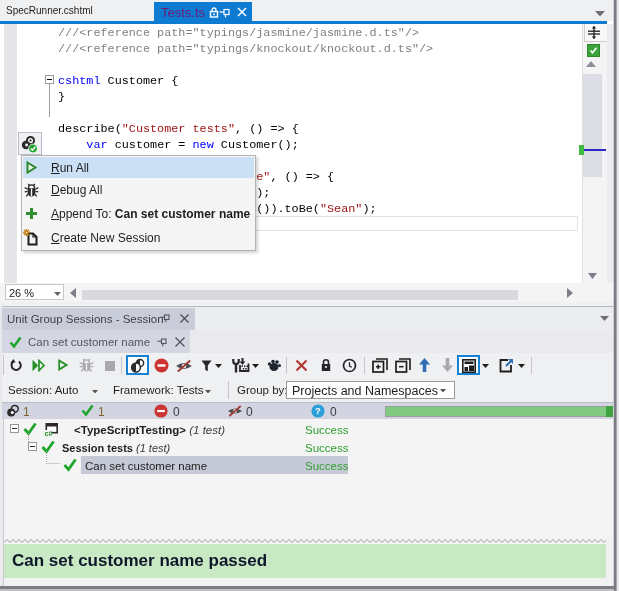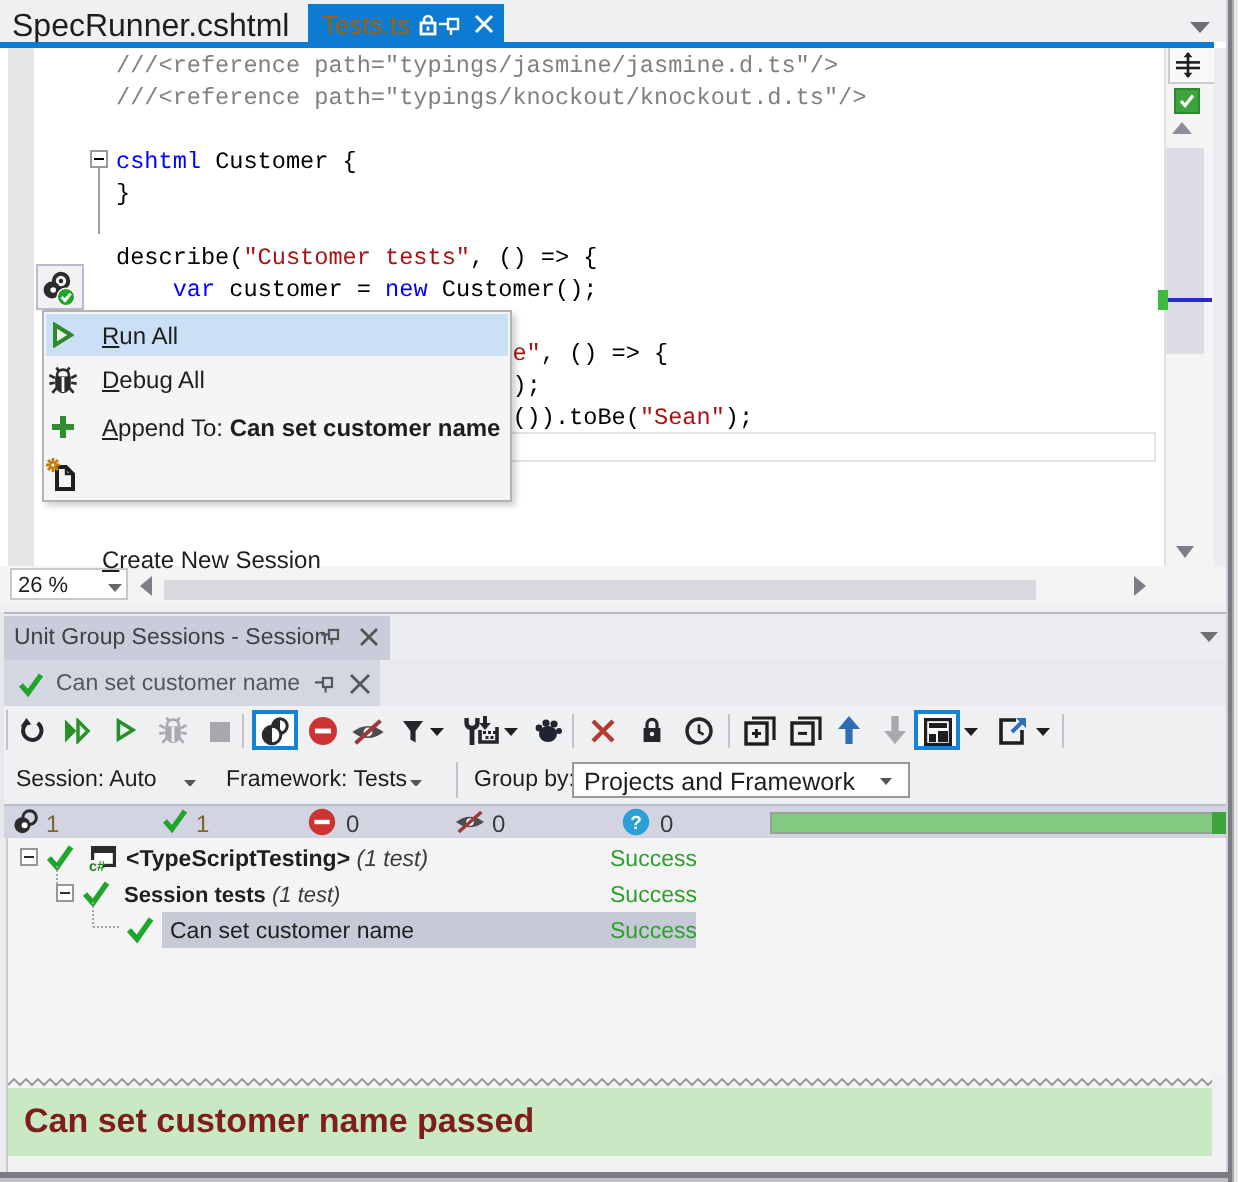--- a/index.html
+++ b/index.html
@@ -11,23 +11,23 @@
 .kw { color:#0000ff; }
 .str { color:#a31515; }
 .cmt { color:#808080; }
 .ui { font-size:12px; color:#1e1e1e; }
 svg { display:block; }
 </style>
 </head>
 <body>
 
 <div class="abs" style="left:0;top:0;width:613px;height:21px;background:#eff0f2;"></div>
-<div class="abs ui" style="left:6px;top:4.5px;font-size:16px;color:#1e1e1e;">SpecRunner.cshtml</div>
+<div class="abs ui" style="left:6px;top:4.5px;font-size:10px;color:#1e1e1e;">SpecRunner.cshtml</div>
 <div class="abs" style="left:154px;top:2px;width:98px;height:20px;background:#0c7bd1;"></div>
-<div class="abs" style="left:161px;top:5px;font-size:13px;color:#a16207;">Tests.ts</div>
+<div class="abs" style="left:161px;top:5px;font-size:13px;color:#701a75;">Tests.ts</div>
 
 <svg class="abs" style="left:209px;top:7px;" width="10" height="11" viewBox="0 0 10 11">
   <rect x="1.5" y="4.5" width="7" height="5.5" fill="none" stroke="#fff" stroke-width="1.4"></rect>
   <path d="M3 5 V3 a2 2 0 0 1 4 0 v2" fill="none" stroke="#fff" stroke-width="1.3"></path>
   <rect x="4.3" y="6.3" width="1.4" height="2" fill="#fff"></rect>
 </svg>
 
 <svg class="abs" style="left:219px;top:7px;" width="12" height="11" viewBox="0 0 12 11">
   <g stroke="#fff" stroke-width="1.2" fill="none">
     <rect x="5" y="2.5" width="5" height="5"></rect>
@@ -166,21 +166,21 @@
   <path d="M10 4.5 L10 8 L13.5 8" fill="none" stroke="#1e1e1e" stroke-width="1.2"></path>
   <g stroke="#c07f10" stroke-width="1.5">
     <line x1="3.5" y1="0" x2="3.5" y2="7"></line>
     <line x1="0" y1="3.5" x2="7" y2="3.5"></line>
     <line x1="1" y1="1" x2="6" y2="6"></line>
     <line x1="6" y1="1" x2="1" y2="6"></line>
   </g>
   <circle cx="3.5" cy="3.5" r="1.6" fill="#c07f10"></circle>
   <circle cx="3.5" cy="3.5" r="0.8" fill="#f5f5f5"></circle>
 </svg>
-<div class="abs ui" style="left:51px;top:230.5px;margin-top:42px;"><span style="text-decoration:underline;">C</span>reate New Session</div>
+<div class="abs ui" style="left:51px;top:230.5px;"><span style="text-decoration:underline;">C</span>reate New Session</div>
 
 <div class="abs" style="left:0;top:302px;width:613px;height:5px;background:#eff0f2;"></div>
 
 <div class="abs" style="left:0;top:306px;width:613px;height:24px;background:#ecedf1;border-top:1px solid #b8b8c0;"></div>
 <div class="abs" style="left:0;top:308px;width:195px;height:22px;background:#c9ccd9;"></div>
 <div class="abs ui" style="left:7px;top:312.5px;font-size:11.5px;color:#3f3f46;">Unit Group Sessions - Session</div>
 <svg class="abs" style="left:160px;top:313px;" width="11" height="10" viewBox="0 0 11 10">
   <g stroke="#555" stroke-width="1.1" fill="none">
     <rect x="4.5" y="2" width="4.5" height="4.5"></rect>
     <line x1="0.5" y1="4.2" x2="4.5" y2="4.2"></line>
@@ -363,21 +363,21 @@
 <svg class="abs" style="left:92px;top:389.5px;" width="6" height="3.5" viewBox="0 0 6 3.5">
     <path d="M0 0 L6 0 L3 3.5 Z" fill="#555"></path>
   </svg>
 <div class="abs ui" style="left:113px;top:383.5px;font-size:11.5px;">Framework: Tests</div>
 <svg class="abs" style="left:205px;top:389.5px;" width="6" height="3.5" viewBox="0 0 6 3.5">
     <path d="M0 0 L6 0 L3 3.5 Z" fill="#555"></path>
   </svg>
 <div class="abs" style="left:228px;top:381px;width:1px;height:18px;background:#c3c3c9;"></div>
 <div class="abs ui" style="left:237px;top:383.5px;font-size:11.5px;">Group by:</div>
 <div class="abs" style="left:286px;top:381px;width:169px;height:18px;background:#fff;border:1px solid #999;"></div>
-<div class="abs ui" style="left:292px;top:383.5px;font-size:12.5px;">Projects and Framework</div>
+<div class="abs ui" style="left:292px;top:383.5px;font-size:12.5px;">Projects and Namespaces</div>
 <svg class="abs" style="left:440px;top:389px;" width="6" height="3.5" viewBox="0 0 6 3.5">
     <path d="M0 0 L6 0 L3 3.5 Z" fill="#555"></path>
   </svg>
 
 <div class="abs" style="left:0;top:402px;width:613px;height:17px;background:#d2d5e1;border-top:1px solid #babdc9;"></div>
 
 <svg class="abs" style="left:6px;top:404px;" width="14" height="14" viewBox="0 0 14 14">
   <circle cx="8.8" cy="4.8" r="3.4" fill="none" stroke="#2b2b2b" stroke-width="1.5"></circle>
   <circle cx="5.2" cy="8.6" r="4" fill="#2b2b2b"></circle>
   <circle cx="6.3" cy="8.6" r="1.5" fill="#fff"></circle>
@@ -418,21 +418,21 @@
 <div class="abs" style="left:12px;top:428px;width:5px;height:1px;background:#2b2b2b;"></div>
 <svg class="abs" style="left:23px;top:422px;" width="14" height="14" viewBox="0 0 14 14">
   <path d="M1.5 7 L5.5 11.5 L12.5 1.5" fill="none" stroke="#1ea52b" stroke-width="2.8"></path>
 </svg>
 <svg class="abs" style="left:44px;top:422px;" width="14" height="15" viewBox="0 0 14 15">
   <rect x="2.3" y="1.8" width="10.9" height="8.9" fill="#fff" stroke="#2b2b2b" stroke-width="1.6"></rect>
   <rect x="2.3" y="1.6" width="10.9" height="2.9" fill="#2b2b2b"></rect>
   <rect x="0.5" y="8" width="7" height="6" fill="#f4f4f5"></rect>
   <text x="0.5" y="13.6" font-family="Liberation Sans" font-size="7.2" font-weight="bold" fill="#1e8a1e">c#</text>
 </svg>
-<div class="abs ui" style="left:63px;top:423.5px;font-size:11.5px;"><b>&lt;TypeScriptTesting&gt;</b> <i style="color:#3a3a3a;">(1 test)</i></div>
+<div class="abs ui" style="left:74px;top:423.5px;font-size:11.5px;"><b>&lt;TypeScriptTesting&gt;</b> <i style="color:#3a3a3a;">(1 test)</i></div>
 <div class="abs ui" style="left:305px;top:423.5px;font-size:11.5px;color:#2f9e2f;">Success</div>
 
 <div class="abs" style="left:28px;top:442px;width:9px;height:9px;border:1px solid #969696;background:#fff;"></div>
 <div class="abs" style="left:30px;top:446px;width:5px;height:1px;background:#2b2b2b;"></div>
 <svg class="abs" style="left:41px;top:440px;" width="14" height="14" viewBox="0 0 14 14">
   <path d="M1.5 7 L5.5 11.5 L12.5 1.5" fill="none" stroke="#1ea52b" stroke-width="2.8"></path>
 </svg>
 <div class="abs ui" style="left:62px;top:442px;font-size:11px;"><b>Session tests</b> <i style="color:#3a3a3a;">(1 test)</i></div>
 <div class="abs ui" style="left:305px;top:441.5px;font-size:11.5px;color:#2f9e2f;">Success</div>
 
@@ -450,21 +450,21 @@
 
 <svg class="abs" style="left:28px;top:433px;" width="2" height="9" viewBox="0 0 2 9">
   <line x1="0.5" y1="0" x2="0.5" y2="9" stroke="#a5a5a5" stroke-width="1" stroke-dasharray="1,1"></line>
 </svg>
 
 <svg class="abs" style="left:4px;top:539px;" width="609" height="5" viewBox="0 0 609 5">
   <path d="M0 3.5 l3 -3 l3 3 l3 -3 l3 3 l3 -3 l3 3 l3 -3 l3 3 l3 -3 l3 3 l3 -3 l3 3 l3 -3 l3 3 l3 -3 l3 3 l3 -3 l3 3 l3 -3 l3 3 l3 -3 l3 3 l3 -3 l3 3 l3 -3 l3 3 l3 -3 l3 3 l3 -3 l3 3 l3 -3 l3 3 l3 -3 l3 3 l3 -3 l3 3 l3 -3 l3 3 l3 -3 l3 3 l3 -3 l3 3 l3 -3 l3 3 l3 -3 l3 3 l3 -3 l3 3 l3 -3 l3 3 l3 -3 l3 3 l3 -3 l3 3 l3 -3 l3 3 l3 -3 l3 3 l3 -3 l3 3 l3 -3 l3 3 l3 -3 l3 3 l3 -3 l3 3 l3 -3 l3 3 l3 -3 l3 3 l3 -3 l3 3 l3 -3 l3 3 l3 -3 l3 3 l3 -3 l3 3 l3 -3 l3 3 l3 -3 l3 3 l3 -3 l3 3 l3 -3 l3 3 l3 -3 l3 3 l3 -3 l3 3 l3 -3 l3 3 l3 -3 l3 3 l3 -3 l3 3 l3 -3 l3 3 l3 -3 l3 3 l3 -3 l3 3 l3 -3 l3 3 l3 -3 l3 3 l3 -3 l3 3 l3 -3 l3 3 l3 -3 l3 3 l3 -3 l3 3 l3 -3 l3 3 l3 -3 l3 3 l3 -3 l3 3 l3 -3 l3 3 l3 -3 l3 3 l3 -3 l3 3 l3 -3 l3 3 l3 -3 l3 3 l3 -3 l3 3 l3 -3 l3 3 l3 -3 l3 3 l3 -3 l3 3 l3 -3 l3 3 l3 -3 l3 3 l3 -3 l3 3 l3 -3 l3 3 l3 -3 l3 3 l3 -3 l3 3 l3 -3 l3 3 l3 -3 l3 3 l3 -3 l3 3 l3 -3 l3 3 l3 -3 l3 3 l3 -3 l3 3 l3 -3 l3 3 l3 -3 l3 3 l3 -3 l3 3 l3 -3 l3 3 l3 -3 l3 3 l3 -3 l3 3 l3 -3 l3 3 l3 -3 l3 3 l3 -3 l3 3 l3 -3 l3 3 l3 -3 l3 3 l3 -3 l3 3 l3 -3 l3 3 l3 -3 l3 3 l3 -3 l3 3 l3 -3 l3 3 l3 -3 l3 3 l3 -3 l3 3 l3 -3 l3 3 l3 -3 l3 3" fill="none" stroke="#9a9aa0" stroke-width="1"></path>
 </svg>
 <div class="abs" style="left:4px;top:544px;width:602px;height:34px;background:#c8e9c3;"></div>
 <div class="abs" style="left:606px;top:537px;width:7px;height:41px;background:#f1f1f3;"></div>
-<div class="abs" style="left:12px;top:552px;font-size:17px;line-height:17px;font-weight:bold;color:#7f1d1d;">Can set customer name passed</div>
+<div class="abs" style="left:12px;top:552px;font-size:17px;line-height:17px;font-weight:bold;color:#0f172a;">Can set customer name passed</div>
 <div class="abs" style="left:0;top:578px;width:613px;height:8px;background:#f2f2f3;"></div>
 
 <div class="abs" style="left:0;top:306px;width:2px;height:113px;background:#e8e8ec;"></div>
 <div class="abs" style="left:0;top:419px;width:3px;height:167px;background:#ececf0;"></div>
 <div class="abs" style="left:3px;top:419px;width:1px;height:167px;background:#c9c9ce;"></div>
 
 <div class="abs" style="left:613px;top:0;width:1px;height:591px;background:#d0d0d4;"></div>
 <div class="abs" style="left:614px;top:0;width:2px;height:591px;background:#7c7c84;"></div>
 <div class="abs" style="left:616px;top:0;width:1px;height:591px;background:#aaaaae;"></div>
 <div class="abs" style="left:617px;top:0;width:2px;height:591px;background:#e6e6e8;"></div>

